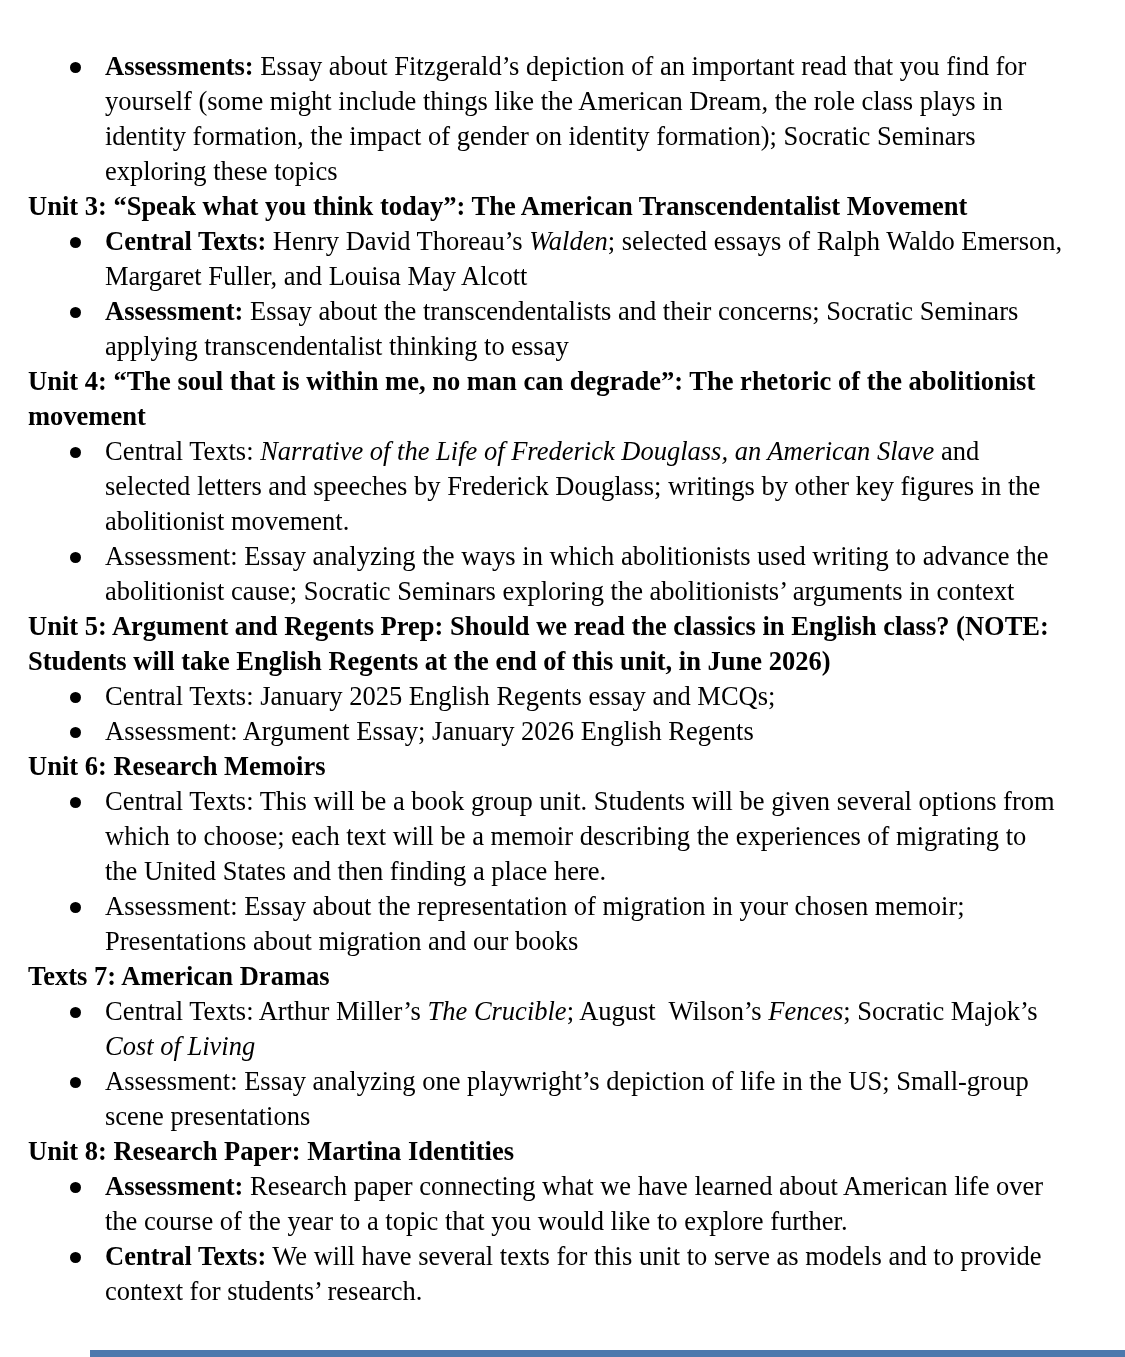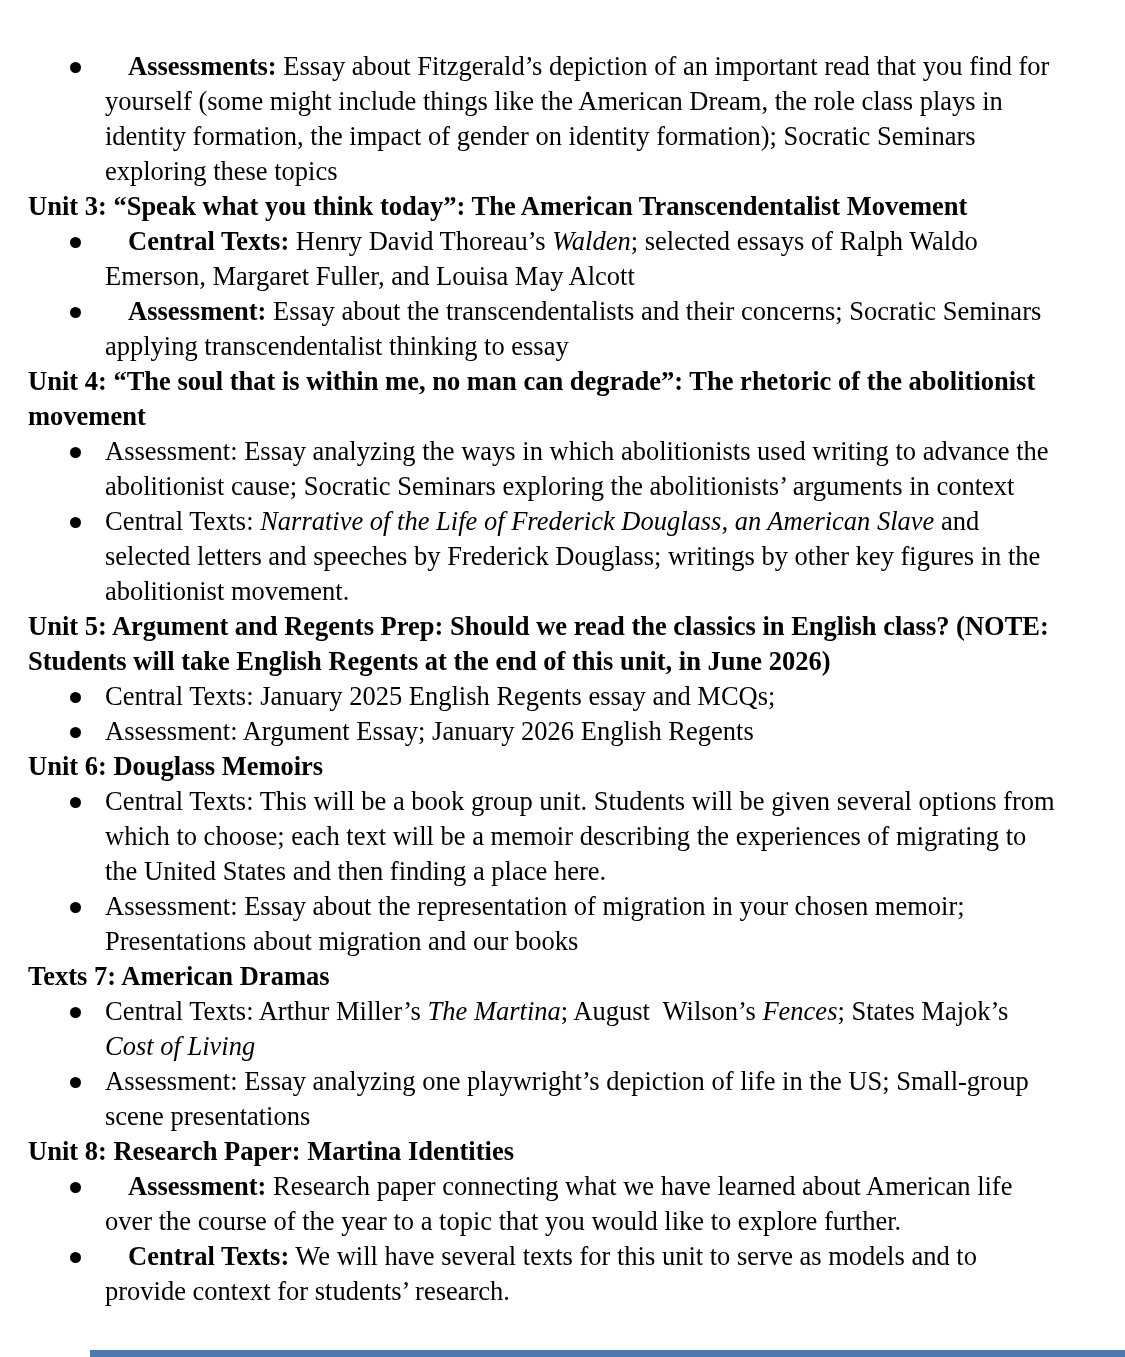--- a/index.html
+++ b/index.html
@@ -41,21 +41,21 @@
     width: 11px;
     height: 11px;
     border-radius: 50%;
     background: #000000;
   }
   .btext {
     flex: 0 0 auto;
     width: 958px;
     white-space: pre-wrap;
   }
-  .seg.bold { font-weight: bold; margin-left: 23px; }
+  .seg.bold { font-weight: bold; }
   .seg.italic { font-style: italic; }
   .bottom-bar {
     position: absolute;
     left: 90px;
     right: 0;
     bottom: 0;
     height: 7px;
   }
 </style>
 </head>
@@ -72,48 +72,48 @@
         <span class="marker"></span>
         <div class="btext"><span class="seg bold">Central Texts:</span><span class="seg normal"> Henry David Thoreau’s </span><span class="seg italic">Walden</span><span class="seg normal">; selected essays of Ralph Waldo Emerson, Margaret Fuller, and Louisa May Alcott</span></div>
       </div>
       <div class="block bullet">
         <span class="marker"></span>
         <div class="btext"><span class="seg bold">Assessment:</span><span class="seg normal"> Essay about the transcendentalists and their concerns; Socratic Seminars applying transcendentalist thinking to essay</span></div>
       </div>
       <div class="block heading"><span class="seg normal">Unit 4: “The soul that is within me, no man can degrade”: The rhetoric of the abolitionist movement</span></div>
       <div class="block bullet">
         <span class="marker"></span>
-        <div class="btext"><span class="seg normal">Assessment: Essay analyzing the ways in which abolitionists used writing to advance the abolitionist cause; Socratic Seminars exploring the abolitionists’ arguments in context</span></div>
+        <div class="btext"><span class="seg normal">Central Texts: </span><span class="seg italic">Narrative of the Life of Frederick Douglass, an American Slave</span><span class="seg normal"> and selected letters and speeches by Frederick Douglass; writings by other key figures in the abolitionist movement.</span></div>
       </div>
       <div class="block bullet">
         <span class="marker"></span>
-        <div class="btext"><span class="seg normal">Central Texts: </span><span class="seg italic">Narrative of the Life of Frederick Douglass, an American Slave</span><span class="seg normal"> and selected letters and speeches by Frederick Douglass; writings by other key figures in the abolitionist movement.</span></div>
+        <div class="btext"><span class="seg normal">Assessment: Essay analyzing the ways in which abolitionists used writing to advance the abolitionist cause; Socratic Seminars exploring the abolitionists’ arguments in context</span></div>
       </div>
       <div class="block heading"><span class="seg normal">Unit 5: Argument and Regents Prep: Should we read the classics in English class? (NOTE: Students will take English Regents at the end of this unit, in June 2026)</span></div>
       <div class="block bullet">
         <span class="marker"></span>
         <div class="btext"><span class="seg normal">Central Texts: January 2025 English Regents essay and MCQs;</span></div>
       </div>
       <div class="block bullet">
         <span class="marker"></span>
         <div class="btext"><span class="seg normal">Assessment: Argument Essay; January 2026 English Regents</span></div>
       </div>
-      <div class="block heading"><span class="seg normal">Unit 6: Douglass Memoirs</span></div>
+      <div class="block heading"><span class="seg normal">Unit 6: Research Memoirs</span></div>
       <div class="block bullet">
         <span class="marker"></span>
         <div class="btext"><span class="seg normal">Central Texts: This will be a book group unit. Students will be given several options from which to choose; each text will be a memoir describing the experiences of migrating to the United States and then finding a place here.</span></div>
       </div>
       <div class="block bullet">
         <span class="marker"></span>
         <div class="btext"><span class="seg normal">Assessment: Essay about the representation of migration in your chosen memoir; Presentations about migration and our books</span></div>
       </div>
       <div class="block heading"><span class="seg normal">Texts 7: American Dramas</span></div>
       <div class="block bullet">
         <span class="marker"></span>
-        <div class="btext"><span class="seg normal">Central Texts: Arthur Miller’s </span><span class="seg italic">The Martina</span><span class="seg normal">; August  Wilson’s </span><span class="seg italic">Fences</span><span class="seg normal">; States Majok’s </span><span class="seg italic">Cost of Living</span></div>
+        <div class="btext"><span class="seg normal">Central Texts: Arthur Miller’s </span><span class="seg italic">The Crucible</span><span class="seg normal">; August  Wilson’s </span><span class="seg italic">Fences</span><span class="seg normal">; Socratic Majok’s </span><span class="seg italic">Cost of Living</span></div>
       </div>
       <div class="block bullet">
         <span class="marker"></span>
         <div class="btext"><span class="seg normal">Assessment: Essay analyzing one playwright’s depiction of life in the US; Small-group scene presentations</span></div>
       </div>
       <div class="block heading"><span class="seg normal">Unit 8: Research Paper: Martina Identities</span></div>
       <div class="block bullet">
         <span class="marker"></span>
         <div class="btext"><span class="seg bold">Assessment:</span><span class="seg normal"> Research paper connecting what we have learned about American life over the course of the year to a topic that you would like to explore further.</span></div>
       </div>

